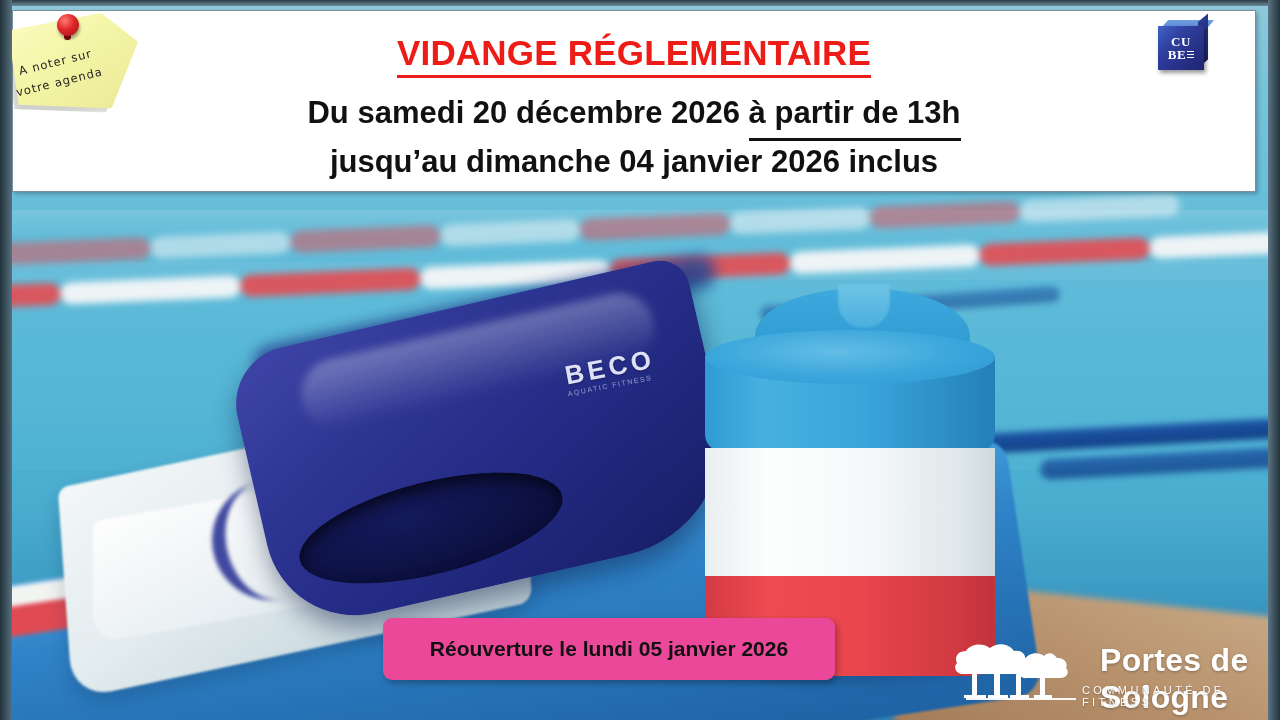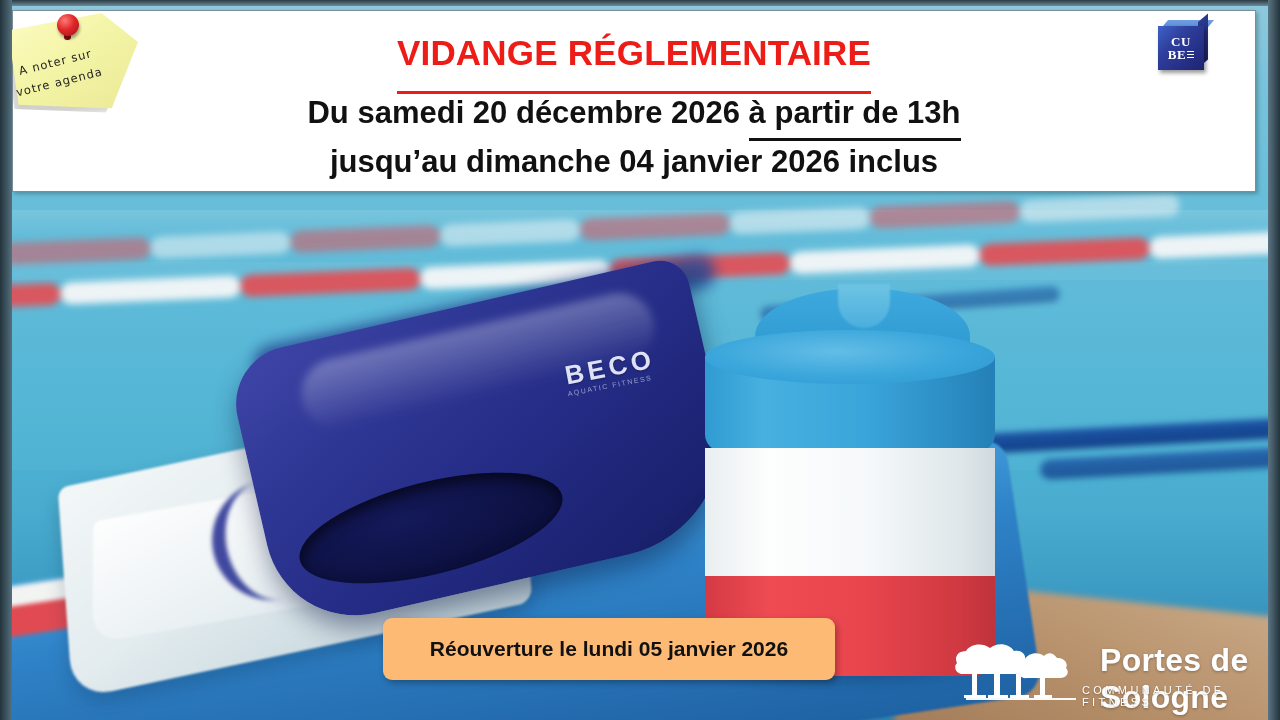--- a/index.html
+++ b/index.html
@@ -183,21 +183,21 @@
     position:absolute;left:12px;top:10px;width:1244px;height:182px;
     background:#ffffff;border:1px solid #7a8f9c;box-sizing:border-box;
     box-shadow:2px 2px 4px rgba(0,0,0,.25);
   }
   .title{
     position:absolute;left:0;right:0;top:22px;text-align:center;
     color:#ee1c16;font-size:35px;font-weight:bold;letter-spacing:.2px;
     font-family:"Liberation Sans", sans-serif;
   }
   .title span{
-    border-bottom:3px solid #ee1c16;padding-bottom:19px;
+    border-bottom:3px solid #ee1c16;padding-bottom:3px;
   }
   .line2{
     position:absolute;left:0;right:0;top:84px;text-align:center;
     color:#111;font-size:31px;font-weight:bold;
   }
   .line2 .u{border-bottom:3px solid #111;padding-bottom:8px;}
   .line3{
     position:absolute;left:0;right:0;top:133px;text-align:center;
     color:#111;font-size:31px;font-weight:bold;
   }
@@ -256,21 +256,21 @@
     display:flex;flex-direction:column;align-items:center;justify-content:center;
     color:#ffffff;font-weight:bold;font-size:13px;line-height:13px;letter-spacing:.5px;
   }
   .cube-be{display:flex;align-items:center;gap:1px;}
   .cube-bars{display:inline-flex;flex-direction:column;gap:1.5px;}
   .cube-bars i{display:block;width:7px;height:1.6px;background:#fff;}
 
   
   .reopen{
     position:absolute;left:383px;top:618px;width:452px;height:62px;
-    background:#fdba74;border-radius:9px;
+    background:#ec4899;border-radius:9px;
     display:flex;align-items:center;justify-content:center;
     box-shadow:2px 3px 6px rgba(0,0,0,.30);
   }
   .reopen span{color:#111;font-size:21px;font-weight:bold;}
 
   
   .ps-logo{position:absolute;left:952px;top:638px;width:318px;height:74px;}
   .ps-trees{position:absolute;left:0;top:2px;width:120px;height:66px;}
   .ps-name{
     position:absolute;left:128px;top:4px;

